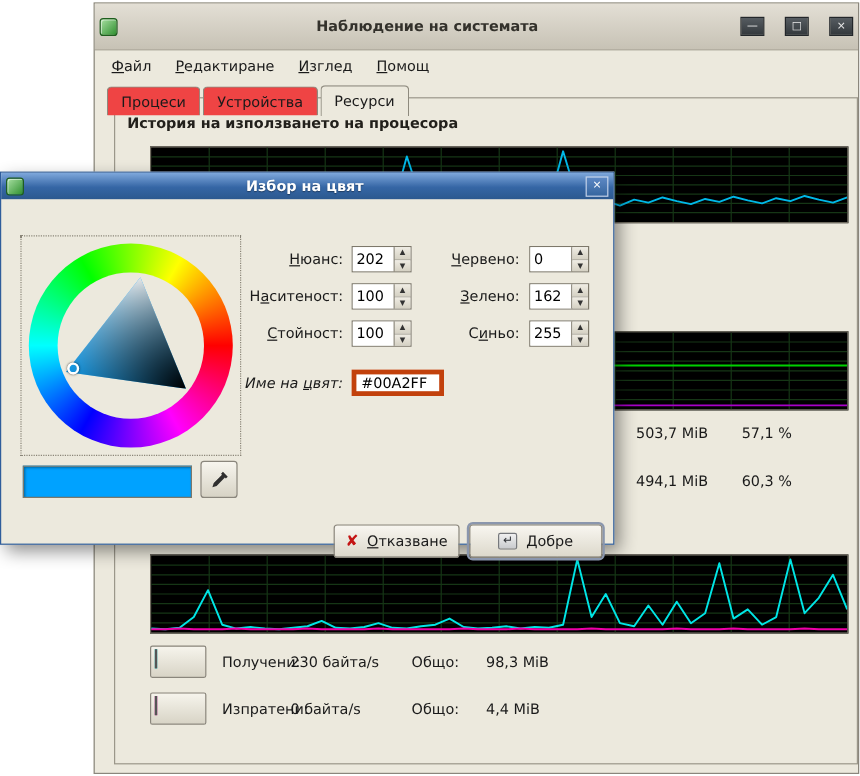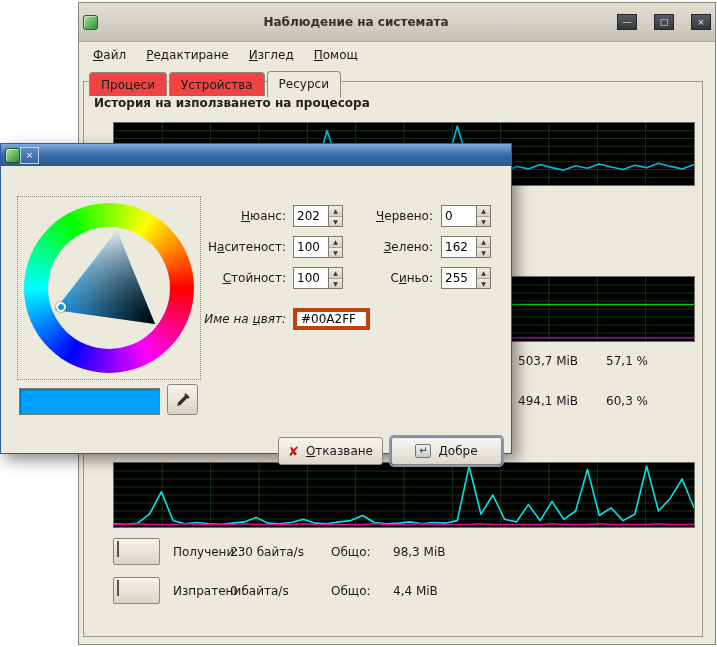--- a/index.html
+++ b/index.html
@@ -34,21 +34,21 @@
   .menu-item u { text-decoration:underline; }
 
   .tabstrip { display:flex; align-items:flex-end; height:28px; padding-left:10px; position:relative; z-index:2; }
   .tab {
     padding:5px 11px 4px; margin-right:2px; background:#ef4444;
     border:1px solid #8e8a7e; border-bottom:none; border-radius:4px 4px 0 0; cursor:pointer;
   }
   .tab.active { background:#ece9dd; padding-bottom:6px; margin-bottom:-1px; }
 
   .panel {
-    position:absolute; left:4px; top:78px; width:620px; height:556px;
+    position:absolute; left:16px; top:78px; width:620px; height:556px;
     border:1px solid #9b978a; background:#ece9dd;
   }
   .section-heading { position:absolute; left:10px; top:14px; font-weight:bold; font-size:12px; color:#22201b; }
 
   .chart { position:absolute; border:1px solid #6f6b5f; background:#000; }
   #cpu-chart { left:29px; top:40px;  width:582px; height:64px; }
   #mem-chart { left:29px; top:194px; width:582px; height:66px; }
   #net-chart { left:29px; top:380px; width:582px; height:66px; }
 
   .mem-amount { position:absolute; left:434px; }
@@ -273,20 +273,21 @@
       <span class="legend-total-label">Общо:</span>
       <span class="legend-total">4,4 MiB</span>
     </div>
   </div>
 </div>
 
 <div class="dialog">
 
   <div class="dlg-titlebar">
     <span class="app-icon"></span>
+    <span class="dlg-title">Избор на цвят</span>
     <span class="dlg-close">×</span>
   </div>
 
   <div class="dlg-body">
 
     <div class="wheel-frame">
       <div class="wheel">
         <div class="ring"></div>
         <div class="ring-hole"></div>
         <div class="triangle" style="background-color: rgb(0, 162, 255);"></div>

